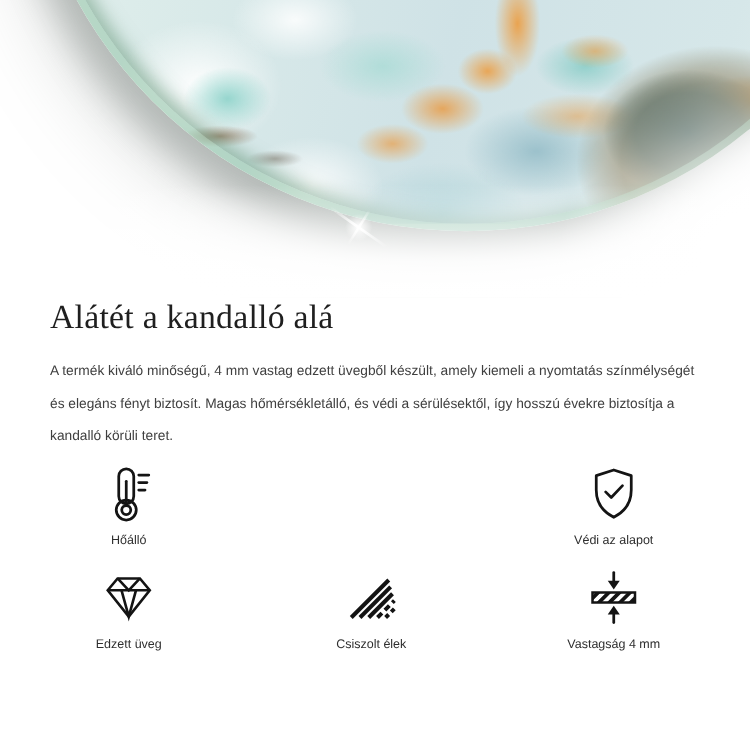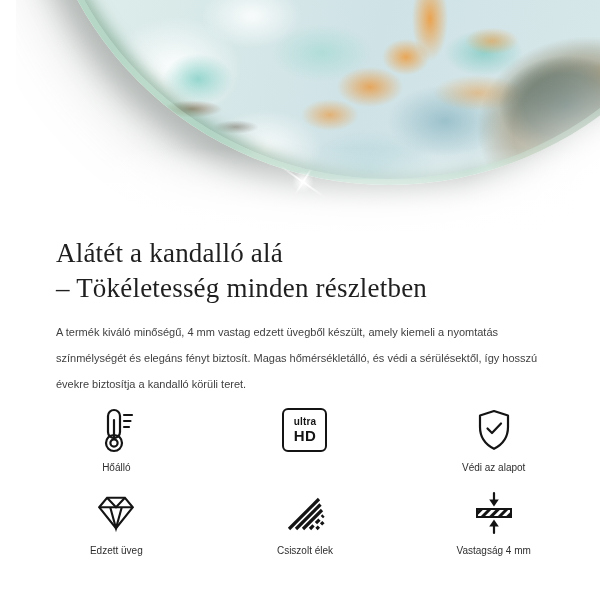--- a/index.html
+++ b/index.html
@@ -9,21 +9,21 @@
     --icon-stroke:#141414;
     --background:#ffffff;
   }
   *{box-sizing:border-box;margin:0;padding:0;}
   html,body{width:600px;height:600px;overflow:hidden;}
   body{
     background:var(--background,#fff);
     font-family:"Liberation Sans","DejaVu Sans",sans-serif;
     color:var(--text-body,#3f3f3f);
   }
-  .page{width:600px;height:600px;position:relative;background:#fff;padding-left:16px;}
+  .page{width:600px;height:600px;position:relative;background:#fff;}
 
   
   .hero{position:relative;width:600px;height:238px;overflow:hidden;background:#fff;}
   .disc{
     position:absolute;left:18px;top:-525px;width:710px;height:710px;border-radius:50%;
     border:6px solid rgba(150,196,168,0.55);
     background-origin:border-box;background-clip:border-box;
     background:
       radial-gradient(ellipse 95px 70px at 527px 625px, rgba(70,97,92,0.88) 0%, rgba(70,97,92,0.55) 45%, rgba(70,97,92,0) 72%),
       radial-gradient(ellipse 150px 125px at 548px 648px, rgba(122,106,68,0.95) 0%, rgba(122,106,68,0.6) 50%, rgba(122,106,68,0) 74%),
@@ -115,21 +115,20 @@
     <div class="sparkle">
       <div class="glow"></div>
       <div class="ray ray1"></div>
       <div class="ray ray2"></div>
     </div>
   </div>
 
   <div class="content">
     <h1>
       <span>Alátét a kandalló alá</span>
-      <span>– Tökéletesség minden részletben</span>
     </h1>
     <p class="desc">A termék kiváló minőségű, 4 mm vastag edzett üvegből készült, amely kiemeli a nyomtatás színmélységét és elegáns fényt biztosít. Magas hőmérsékletálló, és védi a sérülésektől, így hosszú évekre biztosítja a kandalló körüli teret.</p>
   </div>
 
   <div class="features">
 
     <div class="feature">
       <div class="icon-box">
         <svg class="icon-svg" width="44" height="46" viewBox="0 0 44 46">
           <rect class="st" x="14" y="3" width="12" height="28" rx="6"></rect>
@@ -138,26 +137,20 @@
           <circle class="st" cx="20" cy="36" r="3.6"></circle>
           <line class="st round" x1="30" y1="8" x2="38" y2="8"></line>
           <line class="st round" x1="30" y1="14" x2="36.5" y2="14"></line>
           <line class="st round" x1="30" y1="20" x2="35" y2="20"></line>
         </svg>
       </div>
       <div class="label">Hőálló</div>
     </div>
 
     <div class="feature">
-      <div class="icon-box">
-        <div class="uhd">
-          <span class="top">ultra</span>
-          <span class="bottom">HD</span>
-        </div>
-      </div>
     </div>
 
     <div class="feature">
       <div class="icon-box">
         <svg class="icon-svg" width="40" height="45" viewBox="0 0 40 45">
           <path class="st round" d="M20 3 L34 7.5 V19 C34 29.5 28.5 36.5 20 40.8 C11.5 36.5 6 29.5 6 19 V7.5 Z"></path>
           <path class="st round" d="M13.5 20.5 L18 25 L27 15.5"></path>
         </svg>
       </div>
       <div class="label">Védi az alapot</div>

